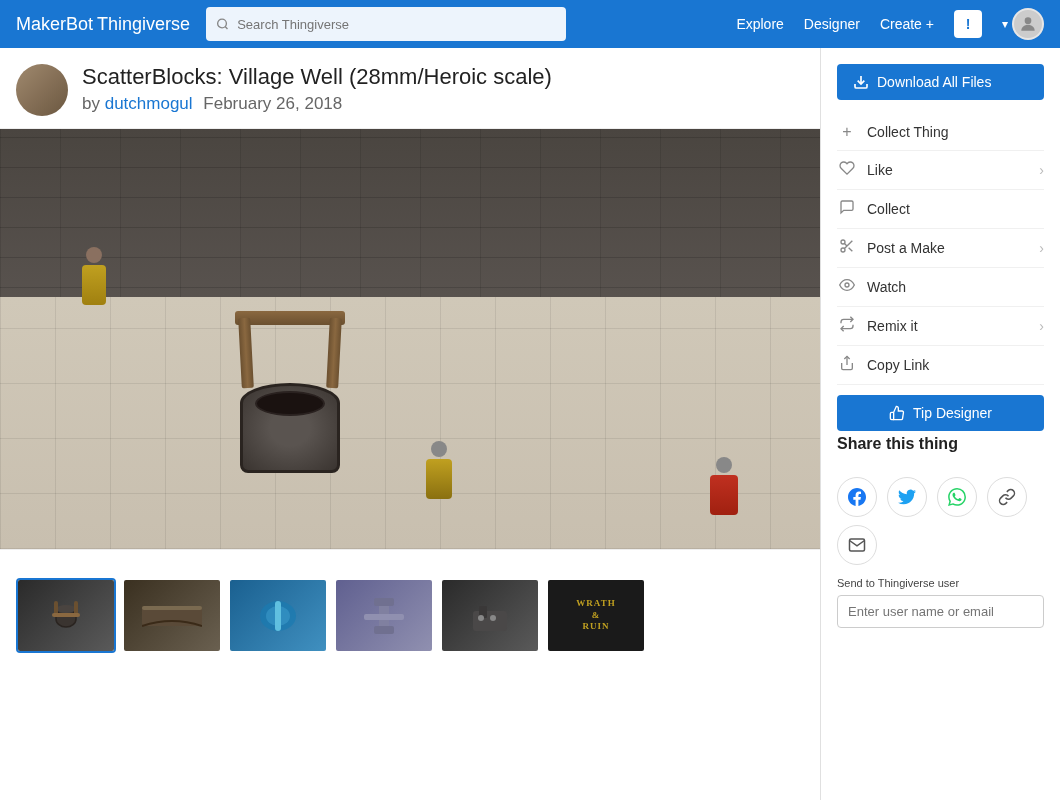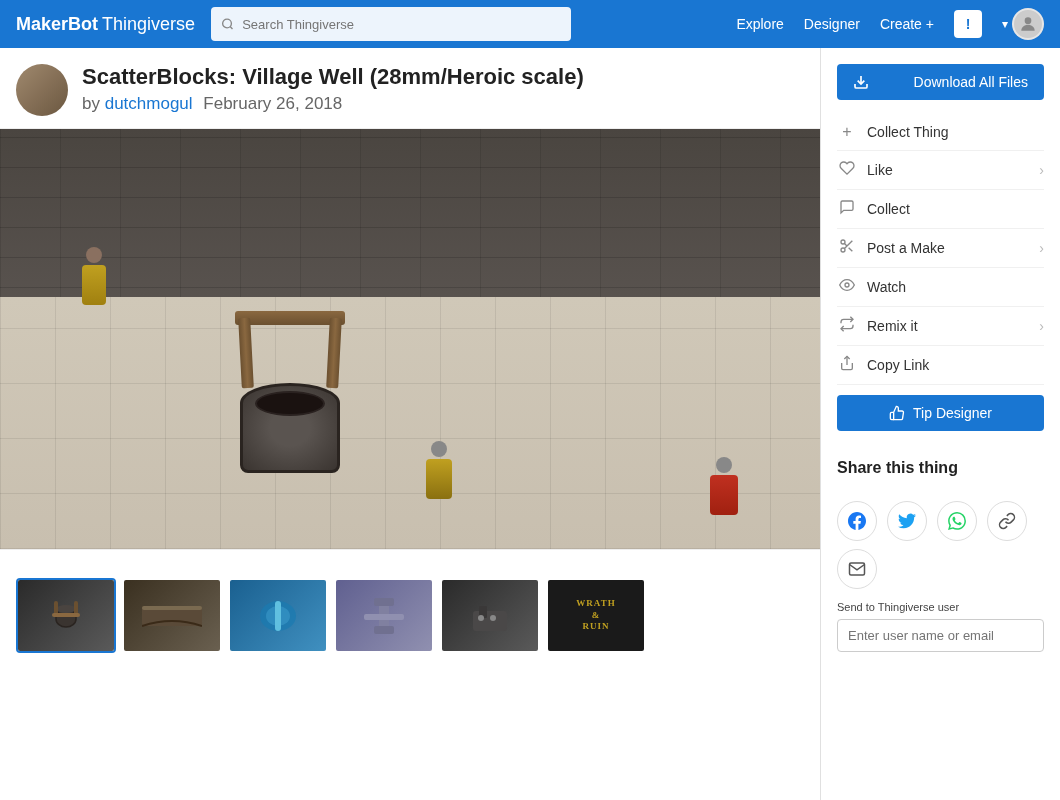--- a/index.html
+++ b/index.html
@@ -16,21 +16,21 @@
     }
     #logo-area {
       display: flex;
       align-items: center;
       gap: 4px;
       color: white;
       font-size: 18px;
       font-weight: 300;
       white-space: nowrap;
     }
-    #logo-area strong { font-weight: 700; text-align: center; }
+    #logo-area strong { font-weight: 400; text-align: center; }
     #search-bar {
       flex: 1;
       max-width: 360px;
       background: rgba(255,255,255,0.92);
       border-radius: 4px;
       display: flex;
       align-items: center;
       padding: 4px 10px;
       height: 34px;
       gap: 8px;
@@ -98,21 +98,21 @@
       gap: 14px;
       border-bottom: 1px solid #eee;
     }
     .author-avatar-img {
       width: 52px; height: 52px; border-radius: 50%;
       background: linear-gradient(135deg, #a0896e, #6b5740);
     }
     #thing-title-area {}
     #thing-title {
       font-size: 22px;
-      font-weight: 700;
+      font-weight: 400;
       color: #222;
       line-height: 1.2;
     }
     #thing-author {
       font-size: 17px;
       color: #666;
       margin-top: 4px;
     }
     #thing-author a { color: #1976d2; text-decoration: none; }
 
@@ -178,21 +178,21 @@
       color: white;
       border: none;
       border-radius: 4px;
       width: 100%;
       padding: 10px 16px;
       font-size: 14px;
       font-weight: 500;
       cursor: pointer;
       display: flex;
       align-items: center;
-      justify-content: space-between;
+      justify-content: flex-start;
       gap: 8px;
       margin-bottom: 14px;
     }
 
     .action-item {
       display: flex;
       align-items: center;
       padding: 9px 0;
       border-bottom: 1px solid #f0f0f0;
       cursor: pointer;
@@ -211,21 +211,21 @@
       width: 100%;
       padding: 10px 4px;
       font-size: 14px;
       font-weight: 500;
       cursor: pointer;
       display: flex;
       align-items: center;
       justify-content: center;
       gap: 8px;
       margin-top: 10px;
-      margin-bottom: 28px;
+      margin-bottom: 4px;
     }
 
     .share-section-title {
       font-size: 16px;
       font-weight: 600;
       color: #222;
       margin-bottom: 24px;
     }
 
     .share-buttons {

